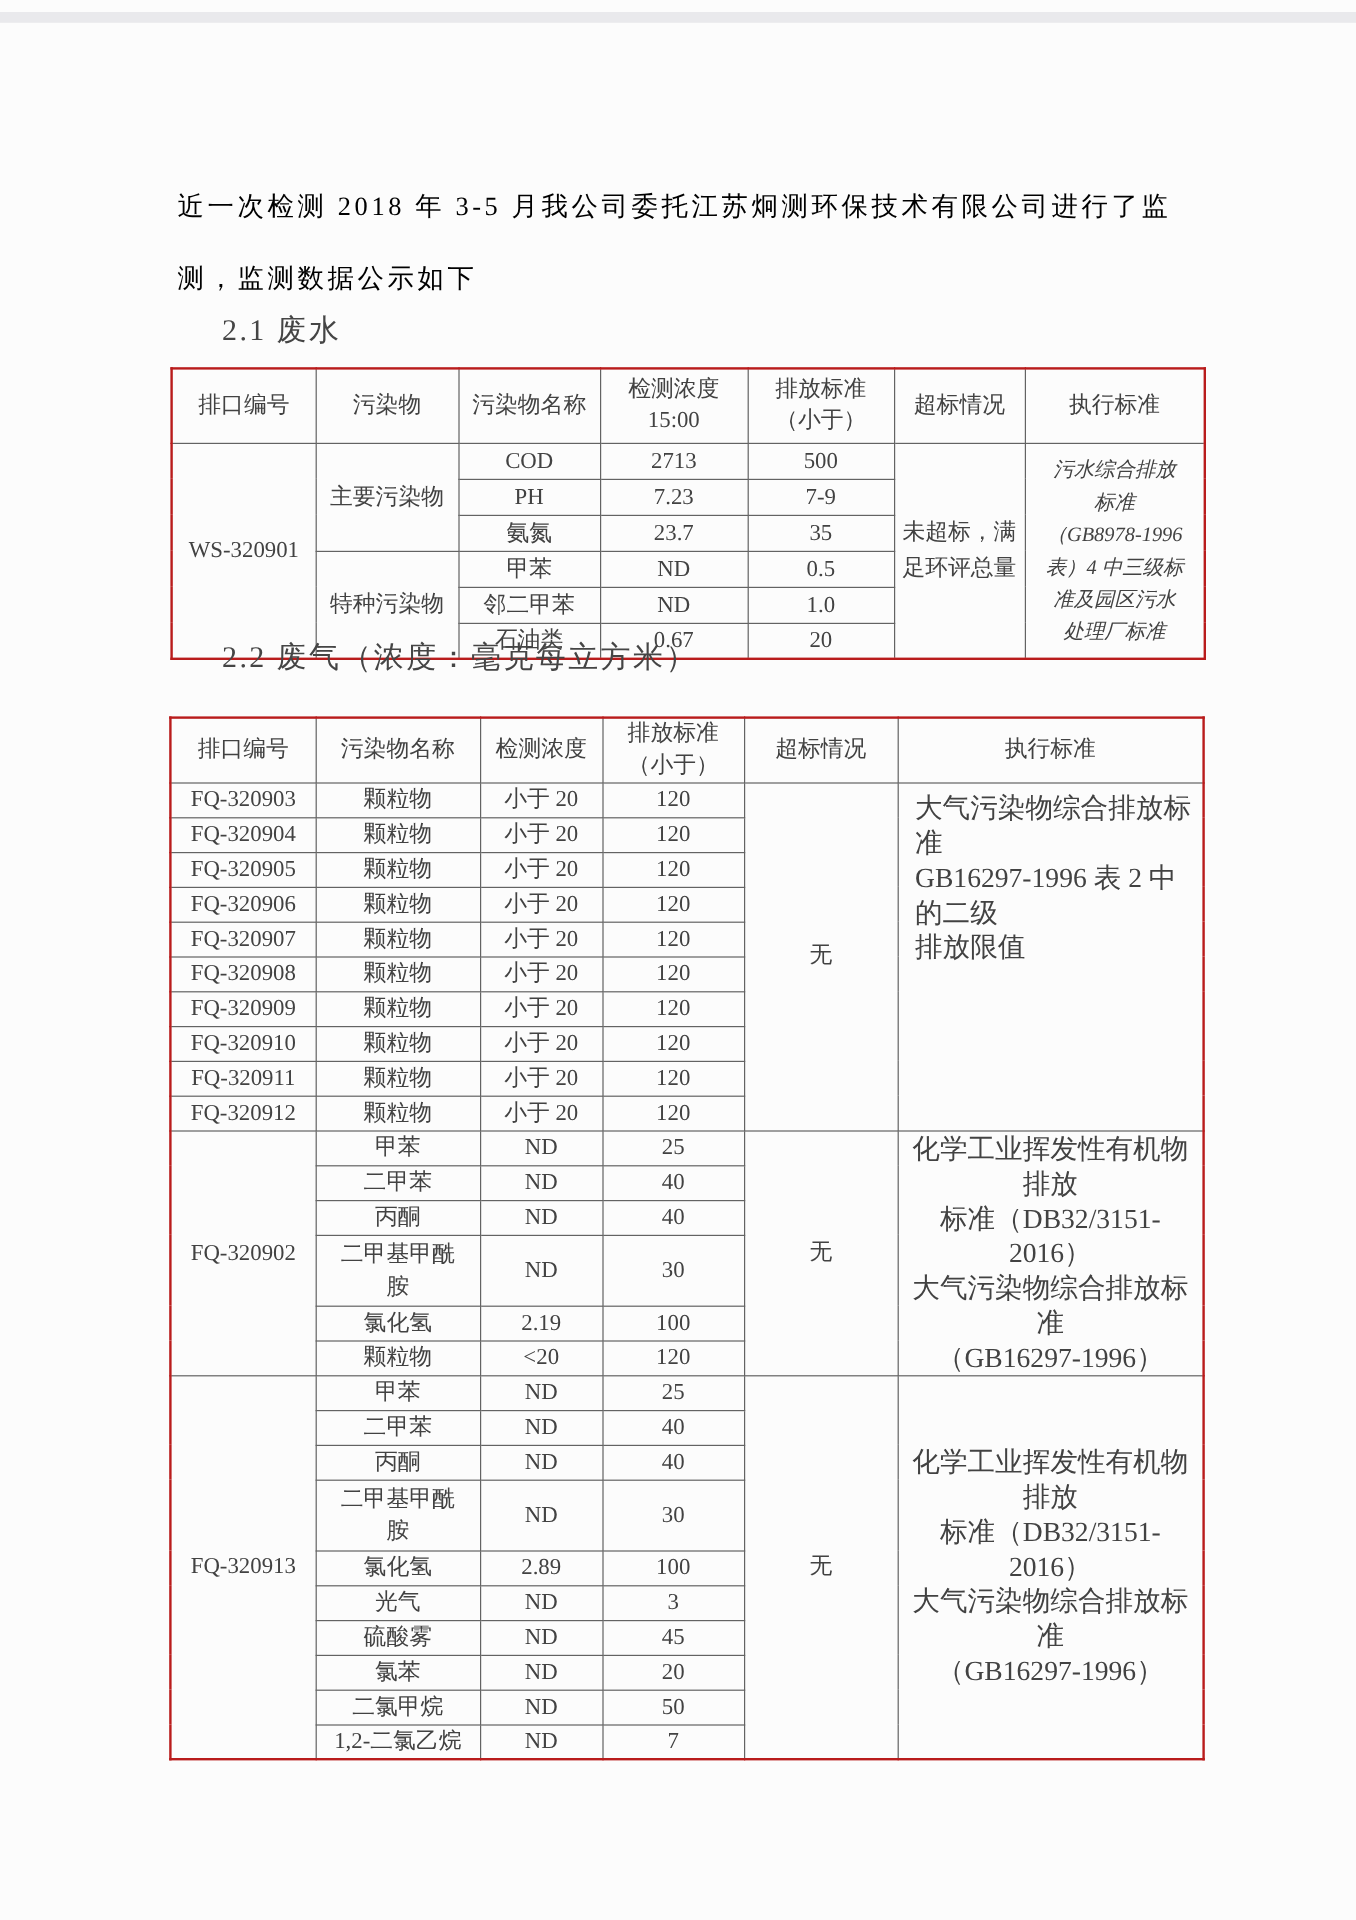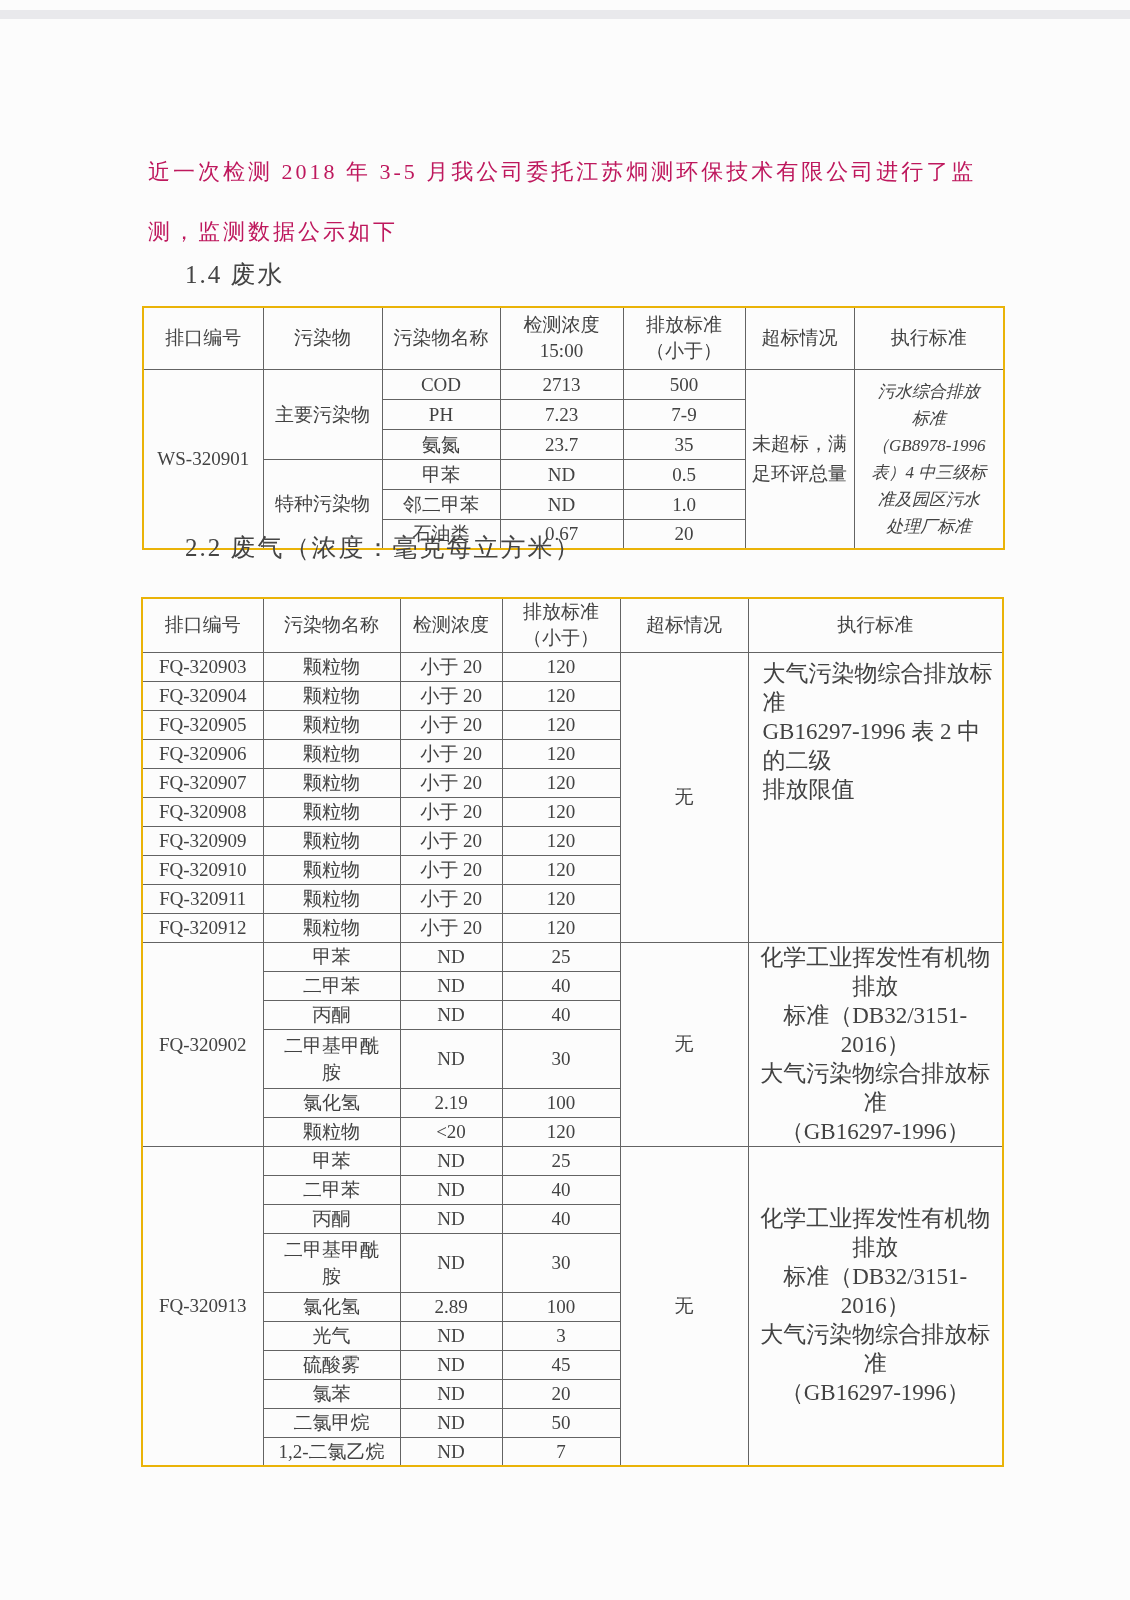--- a/index.html
+++ b/index.html
@@ -11,32 +11,32 @@
     color:#424242;
     overflow:hidden;
   }
   .scan-streak{
     position:absolute;top:10px;left:0;width:1130px;height:9px;
     background:#e9e9ec;
   }
   .intro{
     position:absolute;left:148px;top:142px;width:880px;
     font-size:22px;line-height:60px;letter-spacing:3px;
-    color:#be185d;
+    color:#000000;
   }
   .section-title{
     position:absolute;left:185px;
     font-size:25px;letter-spacing:2px;color:#454545;
   }
   #title-ws{top:258px;}
   #title-gas{top:531px;}
   table{
     border-collapse:collapse;table-layout:fixed;
     position:absolute;
-    border:2px solid #eab308;
+    border:2px solid #b91c1c;
   }
   .t1{left:142px;top:306px;width:861px;}
   .t2{left:141px;top:597px;width:861px;}
   th,td{
     border:1px solid #636363;
     text-align:center;vertical-align:middle;
     font-weight:normal;
     font-size:19px;color:#424242;
     line-height:27px;
     padding:0 2px;
@@ -60,21 +60,21 @@
 
 <div class="page">
 
   <div class="scan-streak"></div>
 
   <div class="intro">
     <div>近一次检测 2018 年 3-5 月我公司委托江苏炯测环保技术有限公司进行了监</div>
     <div>测，监测数据公示如下</div>
   </div>
 
-  <div class="section-title" id="title-ws">1.4 废水</div>
+  <div class="section-title" id="title-ws">2.1 废水</div>
 
   <table class="t1">
     <colgroup>
       <col style="width:120px">
         <col style="width:119px">
         <col style="width:118px">
       <col style="width:123px">
         <col style="width:122px">
         <col style="width:109px">
       <col style="width:150px">

